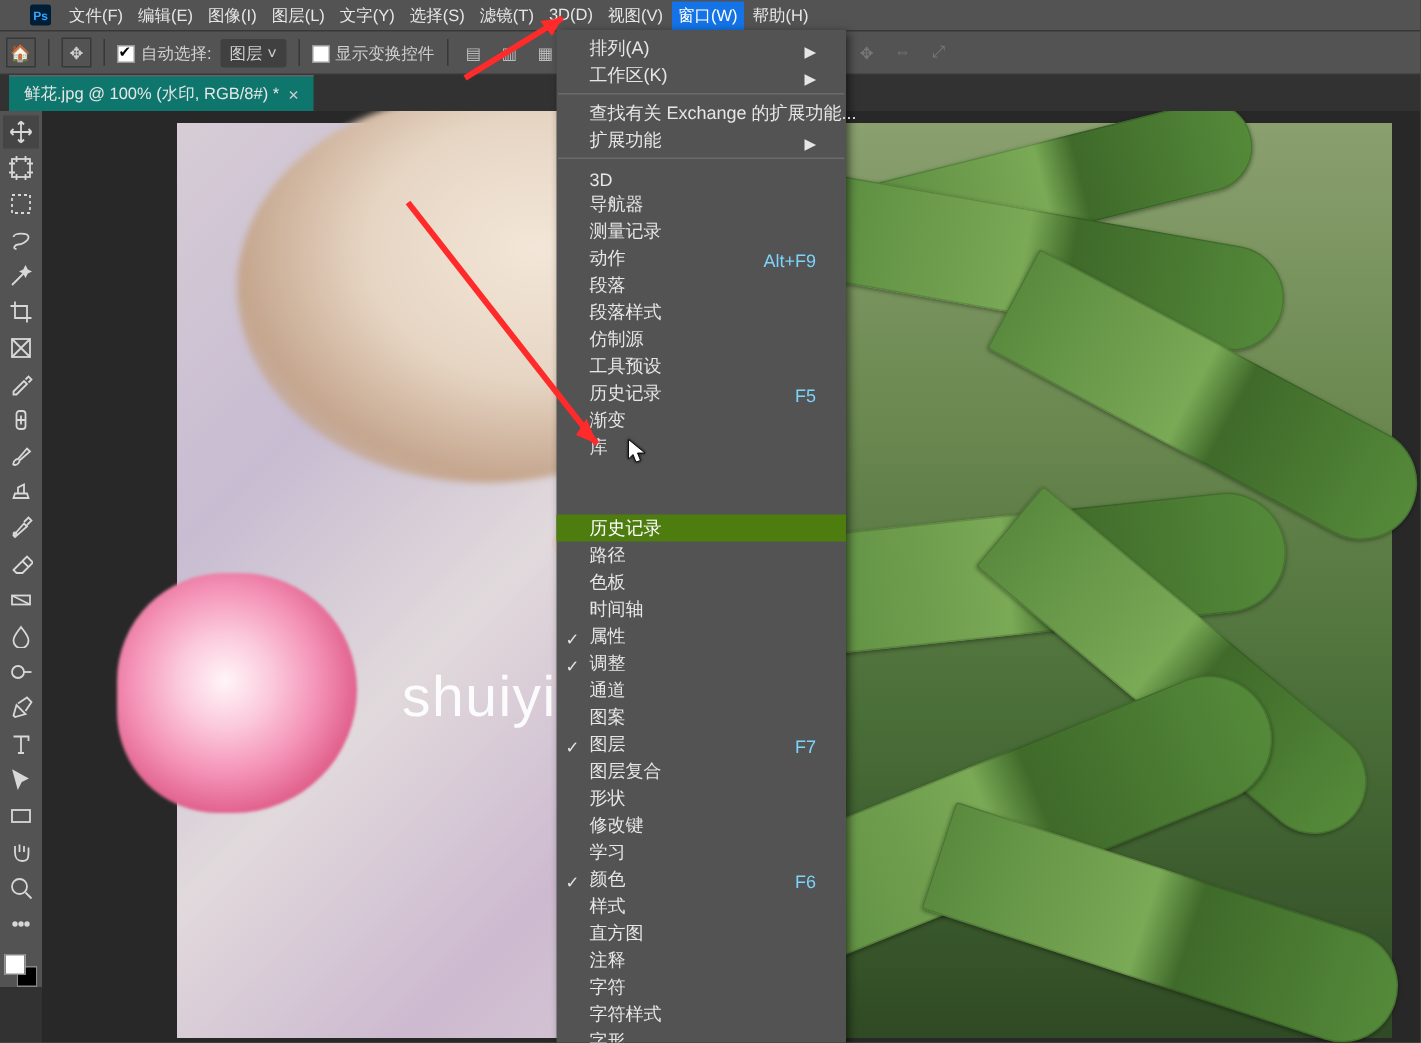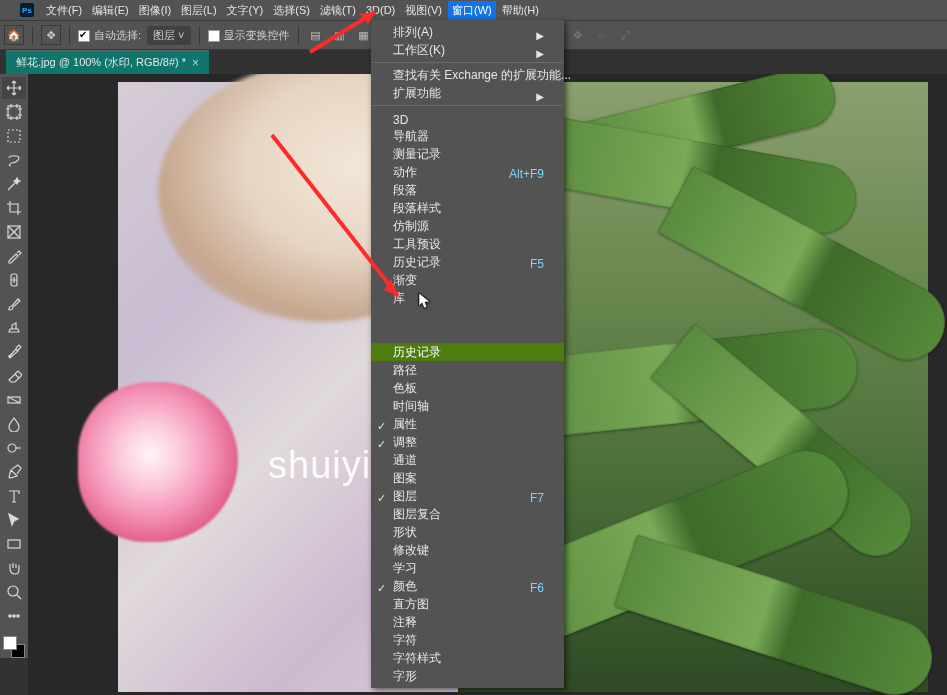--- a/index.html
+++ b/index.html
@@ -361,20 +361,23 @@
     </div>
     <div class="row">
       <span>学习</span>
     </div>
     <div class="row">
       <span class="chkmark">✓</span>
       <span>颜色</span>
       <span class="sc">F6</span>
     </div>
     <div class="row">
+      <span>样式</span>
+    </div>
+    <div class="row">
       <span>直方图</span>
     </div>
     <div class="row">
       <span>注释</span>
     </div>
     <div class="row">
       <span>字符</span>
     </div>
     <div class="row">
       <span>字符样式</span>

